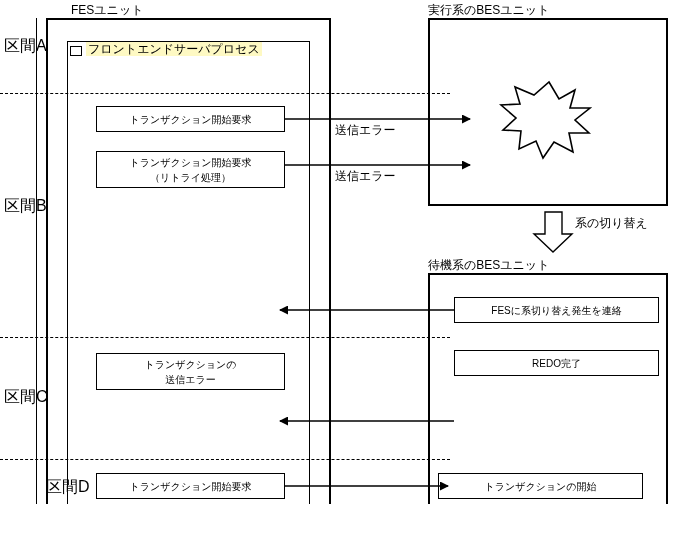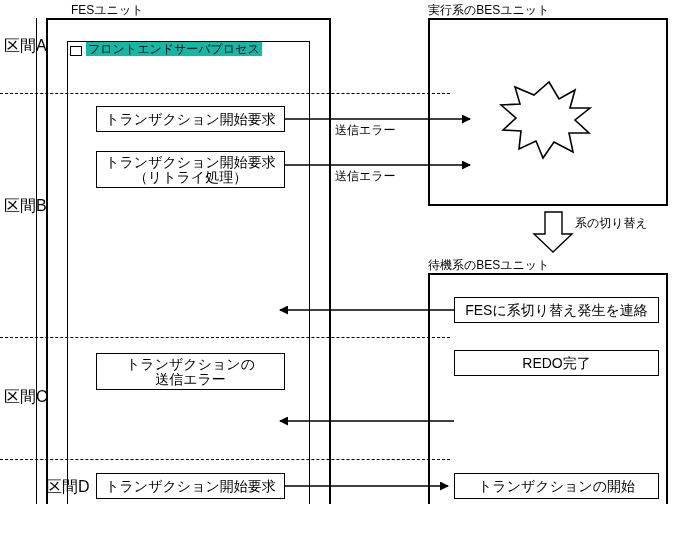--- a/index.html
+++ b/index.html
@@ -48,21 +48,21 @@
 
   
   .node {
     border: 1px solid #000;
     background: #fff;
     box-sizing: border-box;
     display: flex;
     align-items: center;
     justify-content: center;
     text-align: center;
-    font-size: 14px;
+    font-size: 10px;
     line-height: 15px;
     white-space: pre-line;
   }
 
   
   .dashed {
     border-top: 1px dashed #000;
     height: 0;
   }
   
@@ -85,21 +85,21 @@
 <body>
 
 <div id="canvas">
 
   <div class="abs label" style="left:71px; top:3px;">FESユニット</div>
   <div class="abs label" style="left:428px; top:3px;">実行系のBESユニット</div>
   <div class="abs label" style="left:428px; top:258px;">待機系のBESユニット</div>
 
   <div class="abs unit-box" style="left:46px; top:18px; width:285px; height:528px;"></div>
   <div class="abs inner-box" style="left:67px; top:41px; width:243px; height:488px;"></div>
-  <div class="abs label" style="left:86px; top:42px; background:#14b8a6; padding:0 2px;">フロントエンドサーバプロセス</div>
+  <div class="abs label" style="left:86px; top:42px; background:#fef9c3; padding:0 2px;">フロントエンドサーバプロセス</div>
 
   <div class="abs" style="left:70px; top:46px; width:12px; height:10px; background:#fff; border:1px solid #000; box-sizing:border-box;"></div>
 
   <div class="abs unit-box" style="left:428px; top:18px; width:240px; height:188px;"></div>
   <div class="abs unit-box" style="left:428px; top:273px; width:240px; height:273px;"></div>
 
   <div class="abs vline" style="left:36px; top:18px; height:538px;"></div>
 
   <div class="abs section-label" style="left:4px; top:36px;">区間A</div>
   <div class="abs section-label" style="left:4px; top:196px;">区間B</div>
@@ -112,21 +112,21 @@
 
   <div class="abs node" style="left:96px; top:106px; width:189px; height:26px;">トランザクション開始要求</div>
   <div class="abs node" style="left:96px; top:151px; width:189px; height:37px;">トランザクション開始要求
 （リトライ処理）</div>
   <div class="abs node" style="left:96px; top:353px; width:189px; height:37px;">トランザクションの
 送信エラー</div>
   <div class="abs node" style="left:96px; top:473px; width:189px; height:26px;">トランザクション開始要求</div>
 
   <div class="abs node" style="left:454px; top:297px; width:205px; height:26px;">FESに系切り替え発生を連絡</div>
   <div class="abs node" style="left:454px; top:350px; width:205px; height:26px;">REDO完了</div>
-  <div class="abs node" style="left:454px; top:473px; width:205px; height:26px;">トランザクションの開始</div>
+  <div class="abs node" style="left:438px; top:473px; width:205px; height:26px;">トランザクションの開始</div>
 
   <div class="abs label" style="left:335px; top:123px;">送信エラー</div>
   <div class="abs label" style="left:335px; top:169px;">送信エラー</div>
   <div class="abs label" style="left:575px; top:216px;">系の切り替え</div>
 
   <div class="abs label" style="left:527px; top:111px; width:46px; text-align:center;">障害</div>
 
   <svg class="overlay" viewBox="0 0 688 556">
     <defs>
       <marker id="ah" markerWidth="9" markerHeight="9" refX="8" refY="4.5" orient="auto" markerUnits="userSpaceOnUse">

